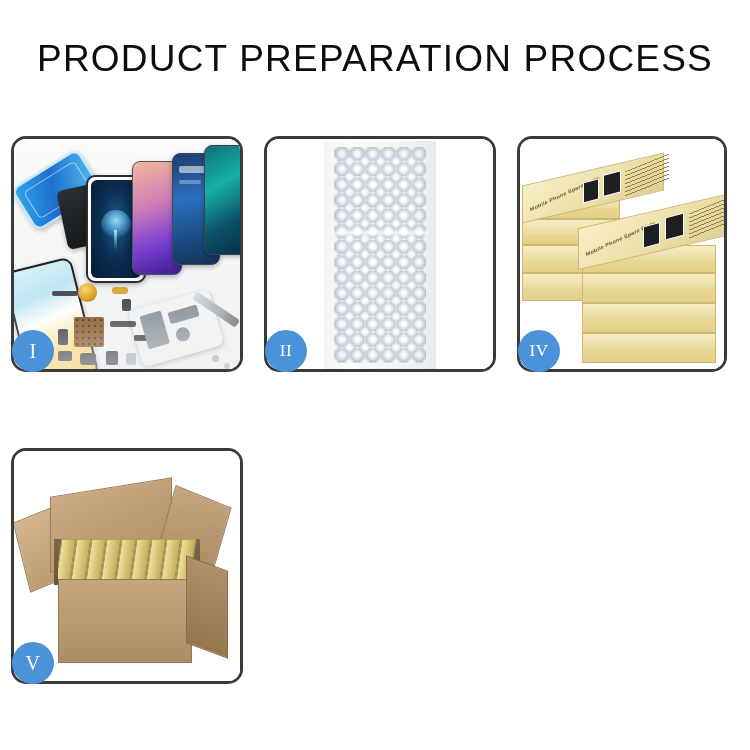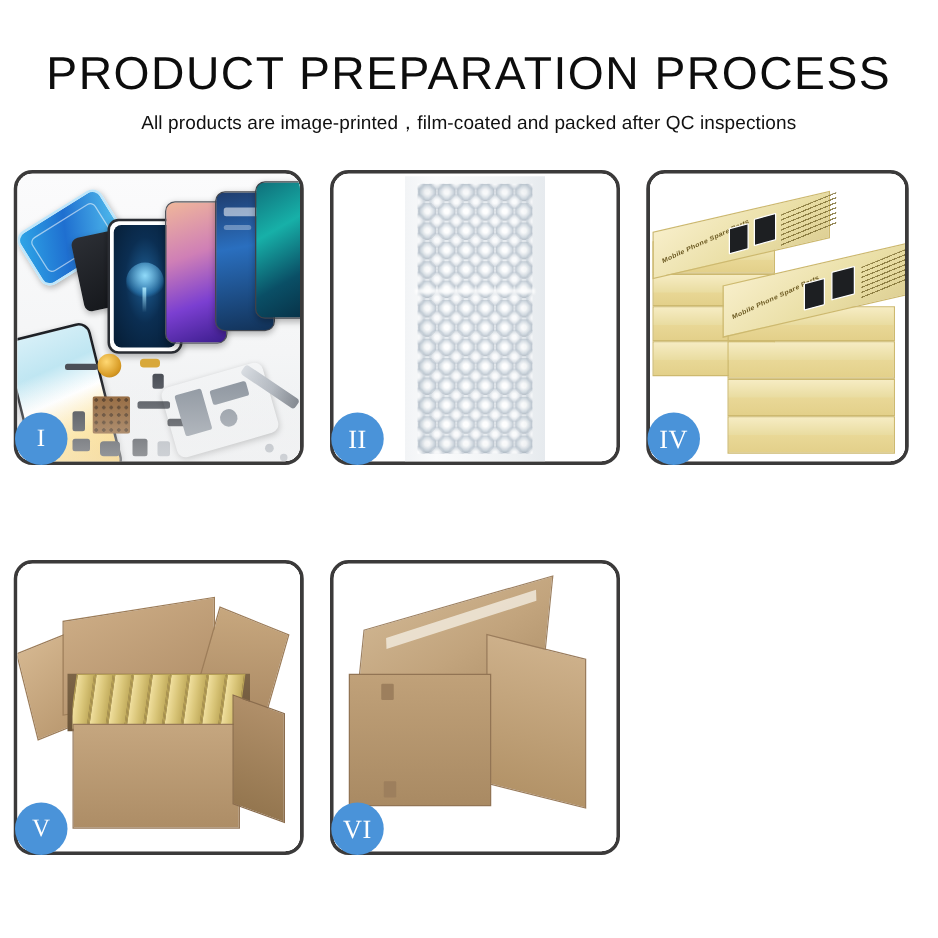--- a/index.html
+++ b/index.html
@@ -55,21 +55,21 @@
     position:absolute;left:-2px;bottom:-3px;
     width:42px;height:42px;border-radius:50%;
     background:#4a93d9;
     color:#ffffff;
     font-family:"Liberation Serif", serif;
     font-size:20px;line-height:42px;
     text-align:center;letter-spacing:.5px;
     z-index:9;
     user-select:none;
   }
-  .badge.wide{font-size:21px;}
+  .badge.wide{font-size:17px;}
   .badge.xwide{font-size:15px;}
 
   
   .p1-bg{position:absolute;inset:0;background:
       linear-gradient(180deg,#fbfbfc 0%,#f4f5f6 62%,#eceef0 100%);}
   .phone{position:absolute;border-radius:8px;box-shadow:0 2px 5px rgba(0,0,0,.28);}
   .ph-a{ 
     left:4px;top:26px;width:74px;height:46px;
     background:linear-gradient(115deg,#2fa8e8 0%,#1f6fd0 45%,#55c4f0 100%);
     border-radius:9px;transform:rotate(-32deg);
@@ -243,21 +243,20 @@
   .overlay-soft{position:absolute;inset:0;pointer-events:none;
     background:linear-gradient(180deg,rgba(255,255,255,0) 70%,rgba(245,245,245,.5) 100%);}
 </style>
 </head>
 <body>
 
 <div class="page">
 
   <div class="header">
     <h1 class="title">PRODUCT PREPARATION PROCESS</h1>
-    <p class="subtitle">All products are image-printed，film-coated and packed after QC inspections</p>
   </div>
 
   <div class="grid">
 
     <div class="panel">
       <div class="panel-inner">
         <div class="scene p1-bg">
           <div class="phone ph-a"></div>
           <div class="phone ph-b"></div>
           <div class="phone ph-c">
@@ -376,28 +375,15 @@
             <div class="ybar" style="left:105px;"></div>
             <div class="ybar" style="left:120px;"></div>
           </div>
           <div class="c5-front"></div>
           <div class="c5-side"></div>
         </div>
       </div>
       <div class="badge">V</div>
     </div>
 
-    <div class="panel">
-      <div class="panel-inner">
-        <div class="scene p6-bg">
-          <div class="c6-top"></div>
-          <div class="c6-tape"></div>
-          <div class="c6-side"></div>
-          <div class="c6-front"></div>
-          <div class="c6-nick" style="left:38px;top:96px;"></div>
-          <div class="c6-nick" style="left:40px;top:174px;"></div>
-        </div>
-      </div>
-      <div class="badge wide">VI</div>
-    </div>
 
   </div>
 </div>
 
 </body></html>

